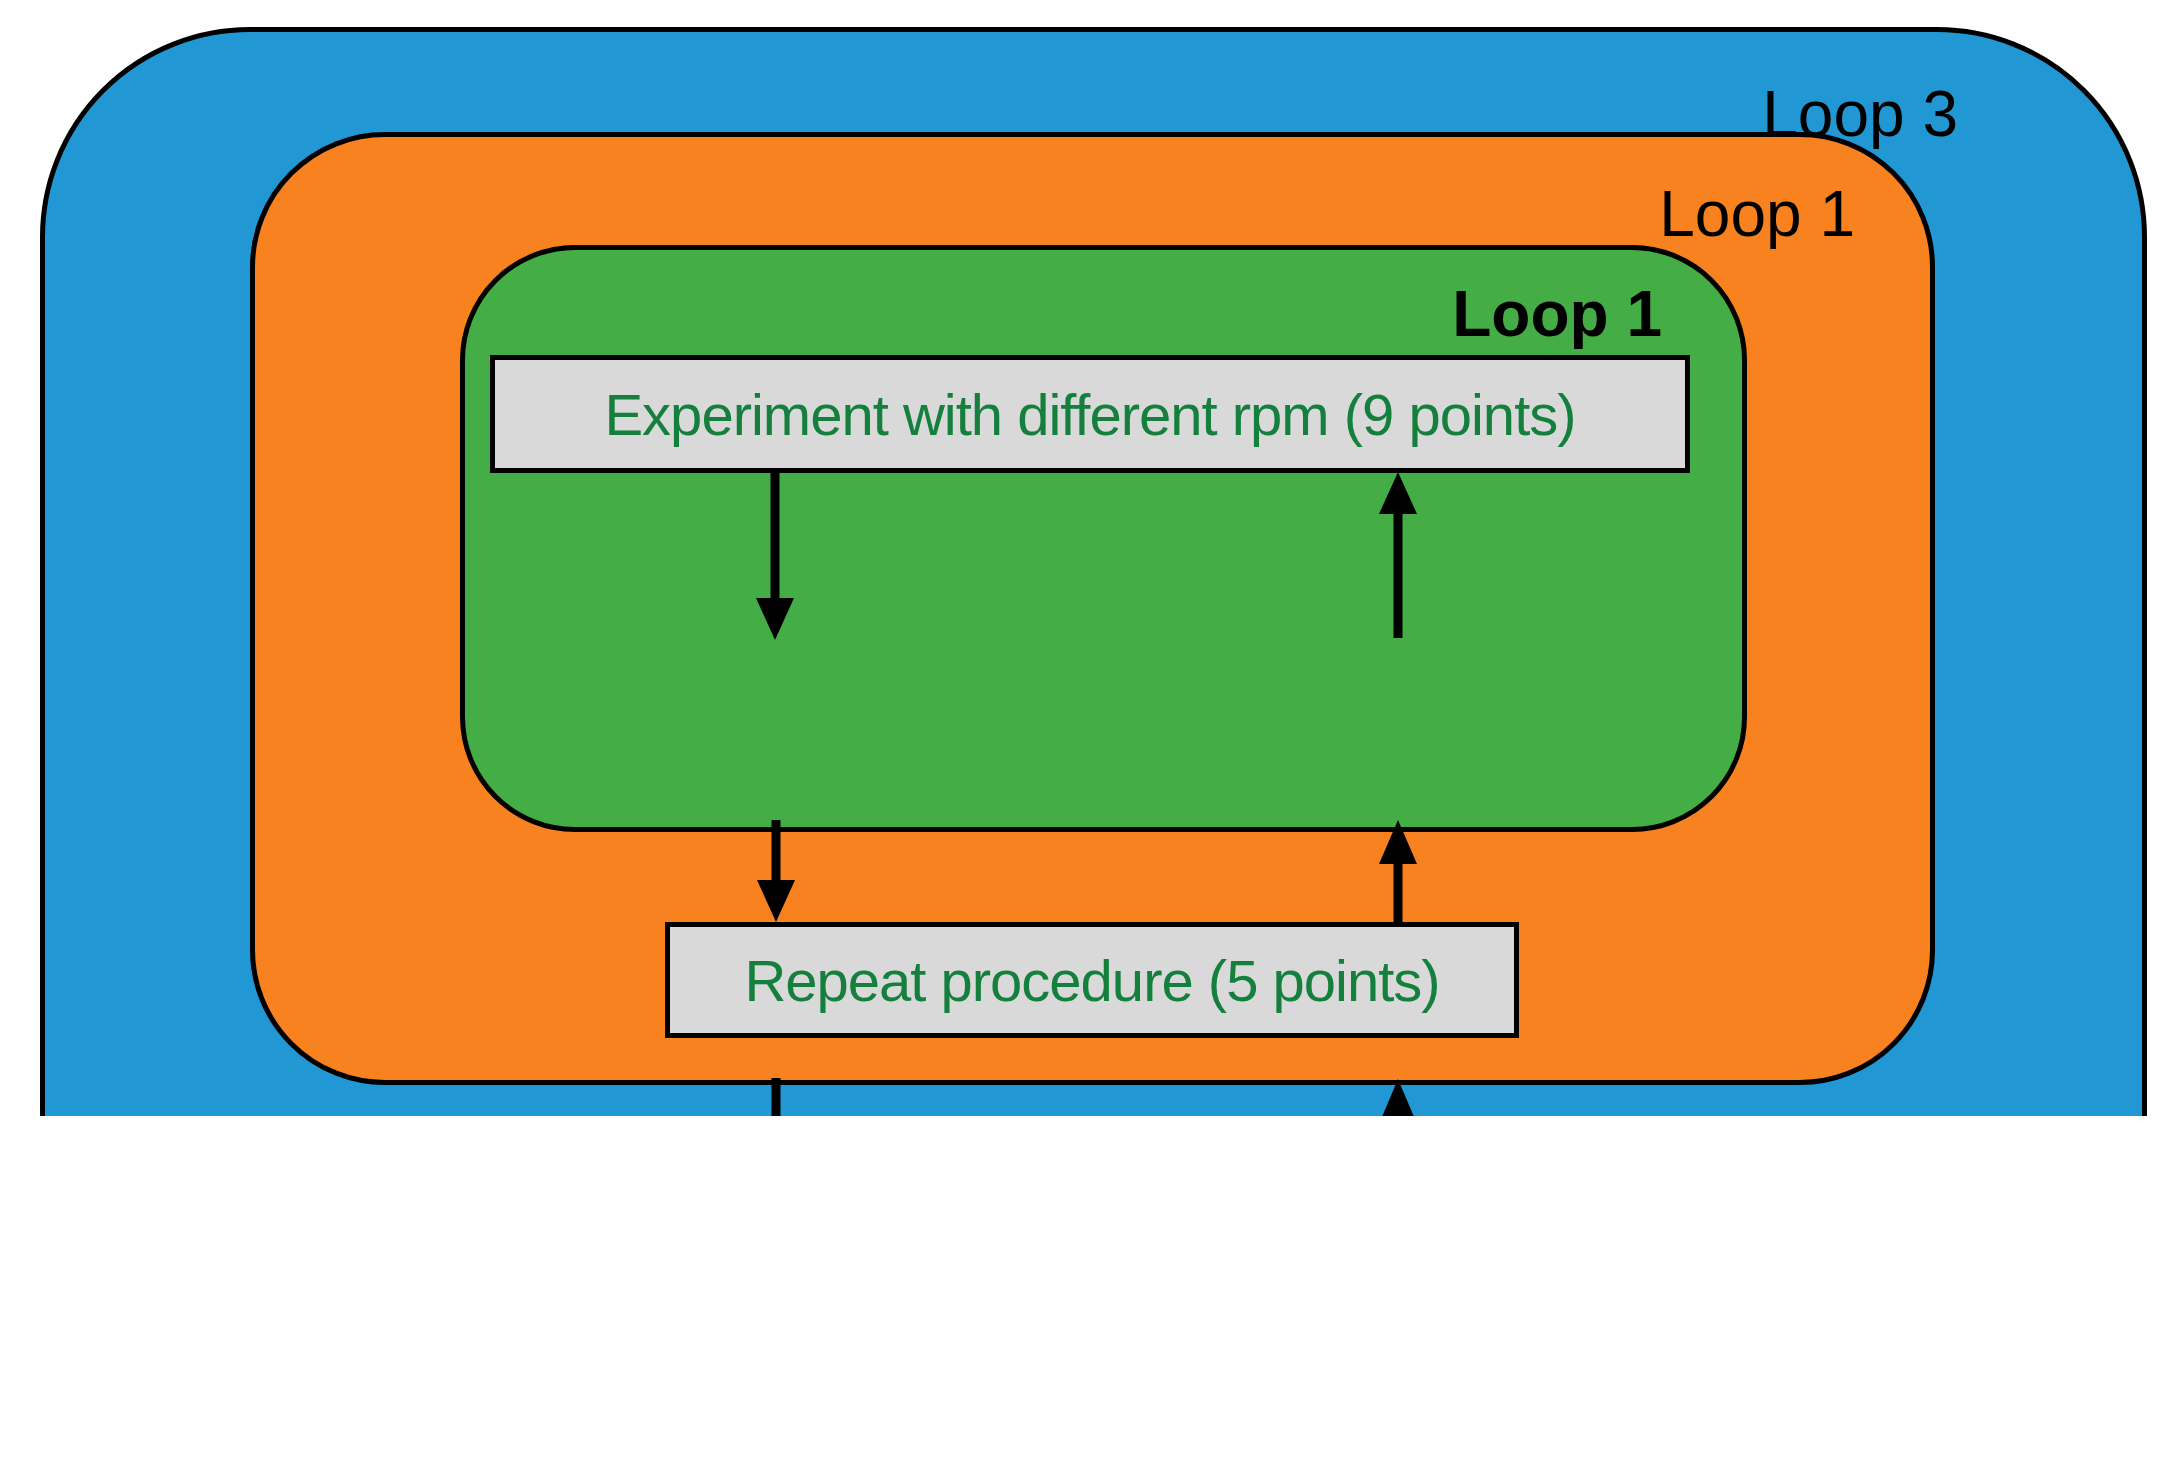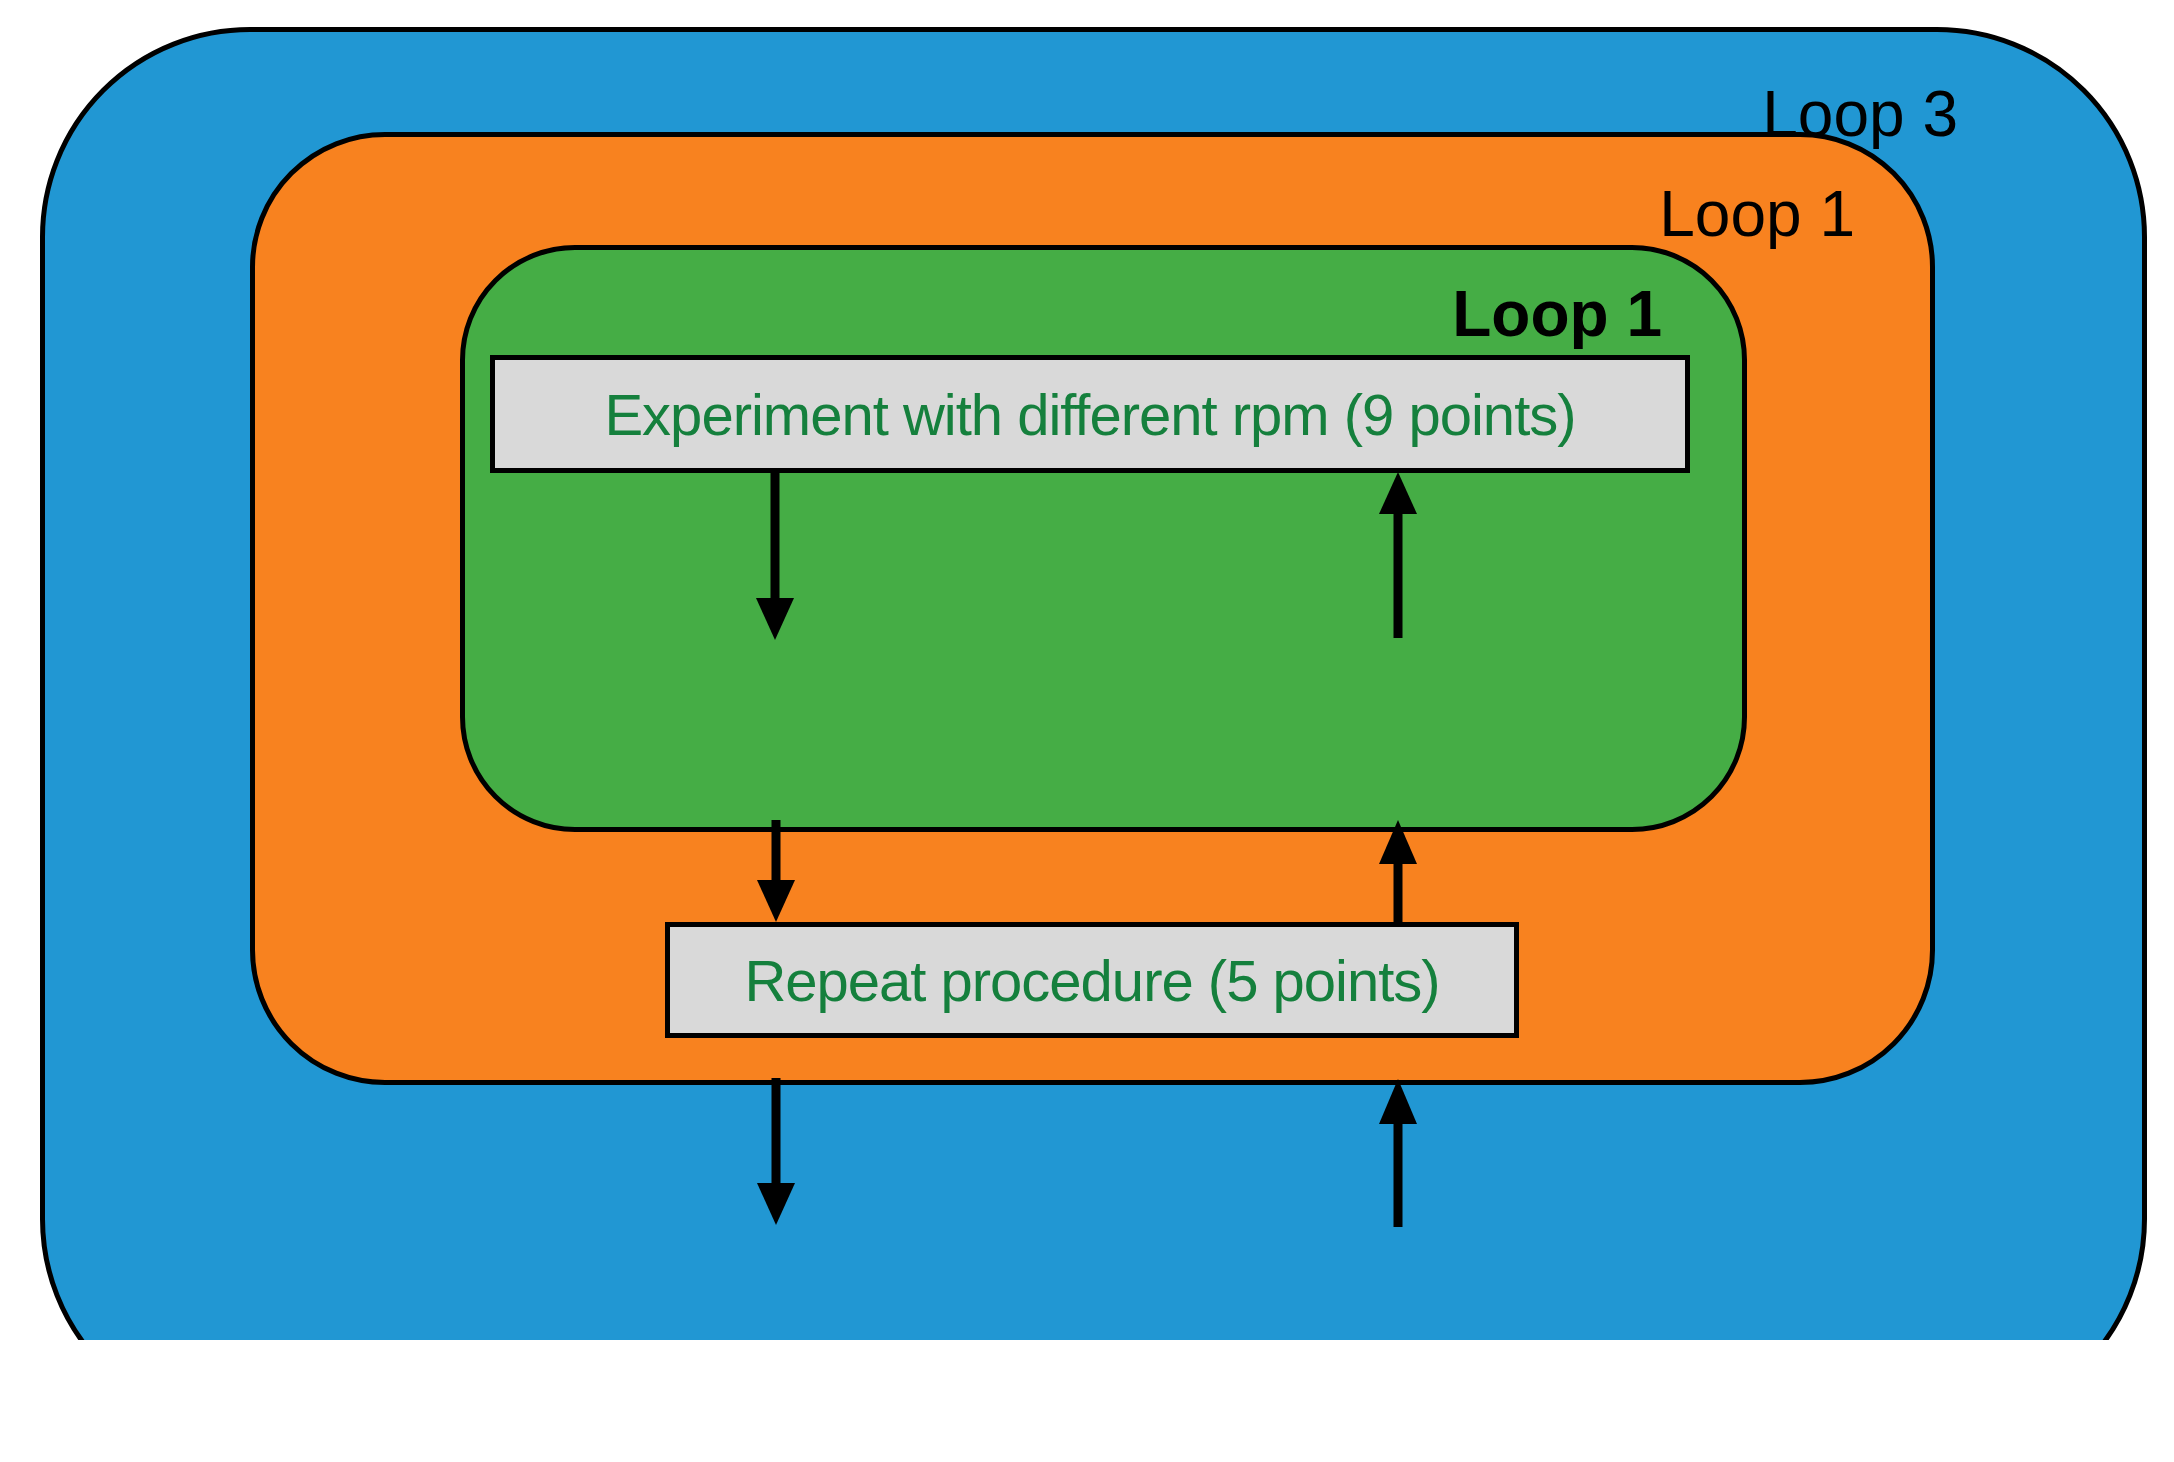--- a/index.html
+++ b/index.html
@@ -4,21 +4,21 @@
 <style>
   html, body {
     margin: 0;
     padding: 0;
     background: #ffffff;
     font-family: "Liberation Sans", sans-serif;
   }
   #canvas {
     position: relative;
     width: 2174px;
-    height: 1340px;
+    height: 1116px;
     background: #ffffff;
     overflow: hidden;
   }
   .loop {
     position: absolute;
     border: 5px solid #000000;
     box-sizing: border-box;
   }
   #loop3 {
     left: 40px; top: 27px;

